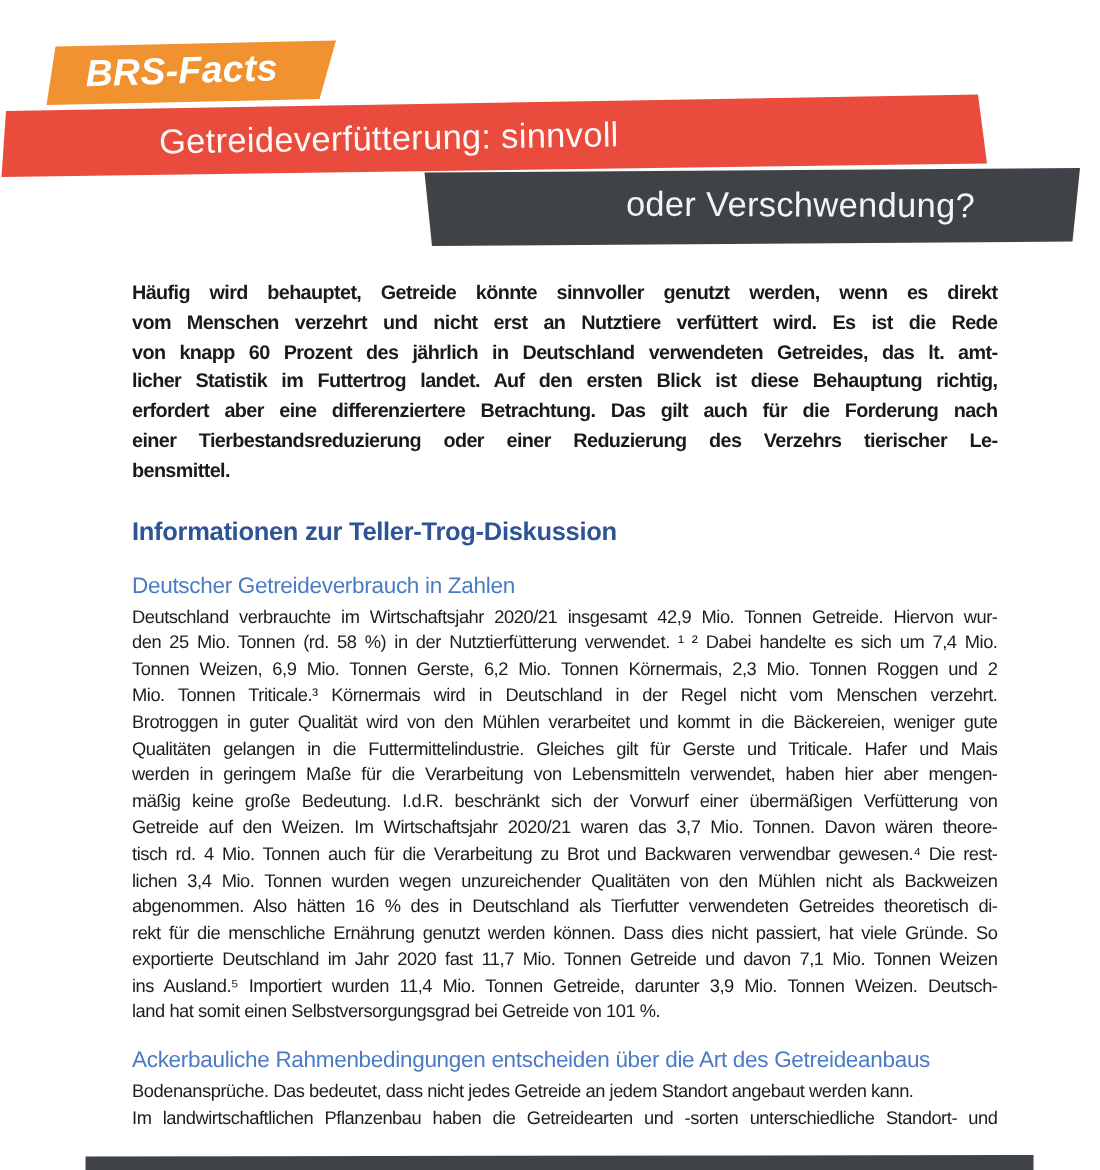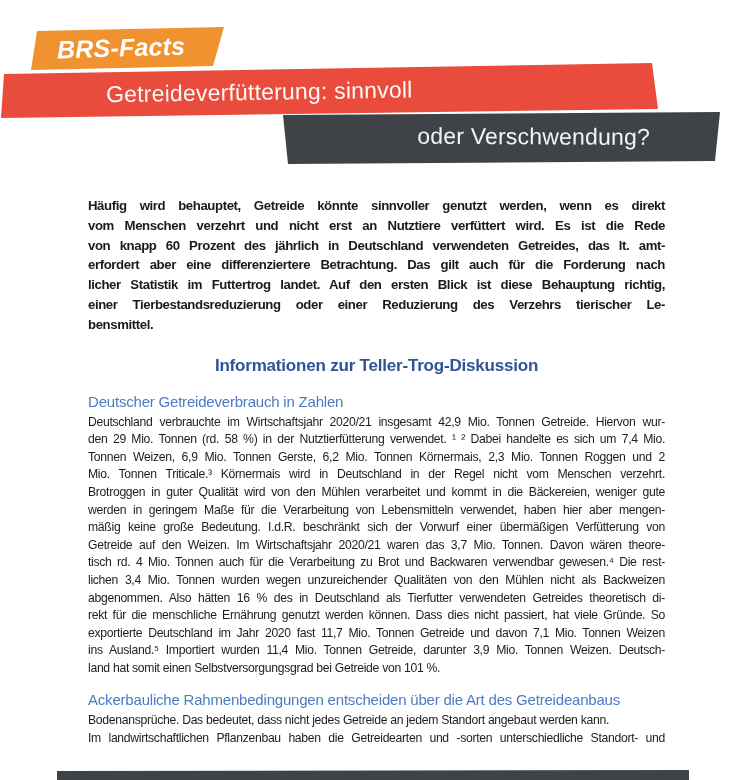--- a/index.html
+++ b/index.html
@@ -19,29 +19,29 @@
     position:absolute; left:106px; top:78px; width:420px;
     font-size:23px; font-weight:400; color:rgba(255,255,255,0.96);
     transform:rotate(-0.9deg); letter-spacing:0.2px;
   }
   .title2 {
     position:absolute; left:290px; top:123px; width:360px; text-align:right;
     font-size:23px; font-weight:400; color:rgba(255,255,255,0.94);
     transform:rotate(0.3deg); letter-spacing:0.2px;
   }
 
-  .content { position:absolute; left:88px; top:196px; width:577px; color:#1e1e1e; }
+  .content { position:absolute; left:88px; top:185px; width:577px; color:#1e1e1e; }
 
   .jline { text-align:justify; text-align-last:justify; }
   .jline.last { text-align-last:left; }
 
   .intro { font-size:13.2px; font-weight:bold; line-height:19.8px; letter-spacing:-0.4px; color:#1a1a1a; }
 
   h1.sechead {
-    margin:21px 0 0 0; font-size:17px; font-weight:bold; color:#2F5496; letter-spacing:-0.2px;text-align:center;
+    margin:21px 0 0 0; font-size:17px; font-weight:bold; color:#2F5496; letter-spacing:-0.2px;
   }
   h2.subhead {
     margin:17px 0 4px 0; font-size:15px; font-weight:400; color:#4B7BC4; letter-spacing:-0.2px;
   }
   .sect2 h2.subhead { margin-top:14px; }
   .para { font-size:12.2px; line-height:17.6px; letter-spacing:-0.3px; color:#1d1d1d; }
 </style>
 </head>
 <body>
 
@@ -59,36 +59,37 @@
   <div class="title1">Getreideverfütterung: sinnvoll</div>
 
   <div class="title2">oder Verschwendung?</div>
 
   <div class="content">
 
     <div class="intro">
         <div class="jline">Häufig wird behauptet, Getreide könnte sinnvoller genutzt werden, wenn es direkt</div>
         <div class="jline">vom Menschen verzehrt und nicht erst an Nutztiere verfüttert wird. Es ist die Rede</div>
         <div class="jline">von knapp 60 Prozent des jährlich in Deutschland verwendeten Getreides, das lt. amt-</div>
+        <div class="jline">licher Statistik im Futtertrog landet. Auf den ersten Blick ist diese Behauptung richtig,</div>
         <div class="jline">erfordert aber eine differenziertere Betrachtung. Das gilt auch für die Forderung nach</div>
-        <div class="jline">licher Statistik im Futtertrog landet. Auf den ersten Blick ist diese Behauptung richtig,</div>
         <div class="jline">einer Tierbestandsreduzierung oder einer Reduzierung des Verzehrs tierischer Le-</div>
         <div class="jline last">bensmittel.</div>
       </div>
 
     <h1 class="sechead">Informationen zur Teller-Trog-Diskussion</h1>
 
     <div class="sect">
       <h2 class="subhead">Deutscher Getreideverbrauch in Zahlen</h2>
       <div class="para">
           <div class="jline">Deutschland verbrauchte im Wirtschaftsjahr 2020/21 insgesamt 42,9 Mio. Tonnen Getreide. Hiervon wur-</div>
-          <div class="jline">den 29 Mio. Tonnen (rd. 58 %) in der Nutztierfütterung verwendet. ¹ ² Dabei handelte es sich um 7,4 Mio.</div>
+          <div class="jline">den 25 Mio. Tonnen (rd. 58 %) in der Nutztierfütterung verwendet. ¹ ² Dabei handelte es sich um 7,4 Mio.</div>
           <div class="jline">Tonnen Weizen, 6,9 Mio. Tonnen Gerste, 6,2 Mio. Tonnen Körnermais, 2,3 Mio. Tonnen Roggen und 2</div>
           <div class="jline">Mio. Tonnen Triticale.³ Körnermais wird in Deutschland in der Regel nicht vom Menschen verzehrt.</div>
           <div class="jline">Brotroggen in guter Qualität wird von den Mühlen verarbeitet und kommt in die Bäckereien, weniger gute</div>
+          <div class="jline">Qualitäten gelangen in die Futtermittelindustrie. Gleiches gilt für Gerste und Triticale. Hafer und Mais</div>
           <div class="jline">werden in geringem Maße für die Verarbeitung von Lebensmitteln verwendet, haben hier aber mengen-</div>
           <div class="jline">mäßig keine große Bedeutung. I.d.R. beschränkt sich der Vorwurf einer übermäßigen Verfütterung von</div>
           <div class="jline">Getreide auf den Weizen. Im Wirtschaftsjahr 2020/21 waren das 3,7 Mio. Tonnen. Davon wären theore-</div>
           <div class="jline">tisch rd. 4 Mio. Tonnen auch für die Verarbeitung zu Brot und Backwaren verwendbar gewesen.⁴ Die rest-</div>
           <div class="jline">lichen 3,4 Mio. Tonnen wurden wegen unzureichender Qualitäten von den Mühlen nicht als Backweizen</div>
           <div class="jline">abgenommen. Also hätten 16 % des in Deutschland als Tierfutter verwendeten Getreides theoretisch di-</div>
           <div class="jline">rekt für die menschliche Ernährung genutzt werden können. Dass dies nicht passiert, hat viele Gründe. So</div>
           <div class="jline">exportierte Deutschland im Jahr 2020 fast 11,7 Mio. Tonnen Getreide und davon 7,1 Mio. Tonnen Weizen</div>
           <div class="jline">ins Ausland.⁵ Importiert wurden 11,4 Mio. Tonnen Getreide, darunter 3,9 Mio. Tonnen Weizen. Deutsch-</div>
           <div class="jline last">land hat somit einen Selbstversorgungsgrad bei Getreide von 101 %.</div>

